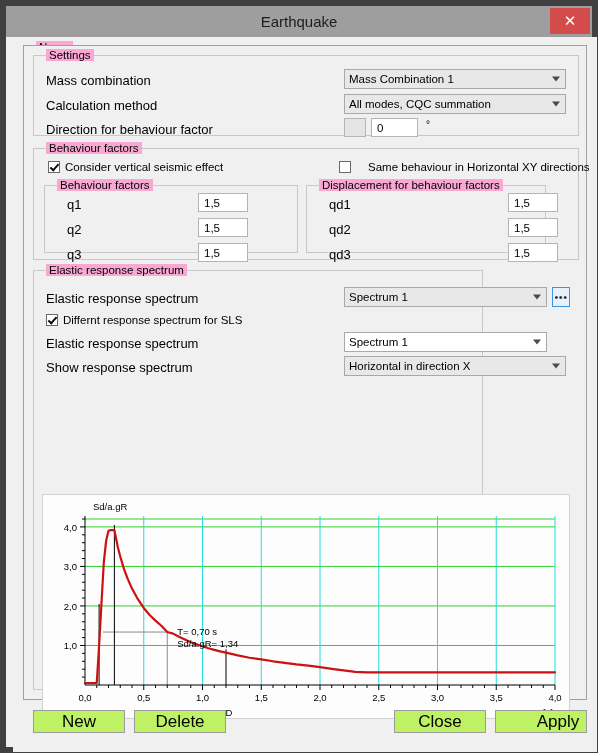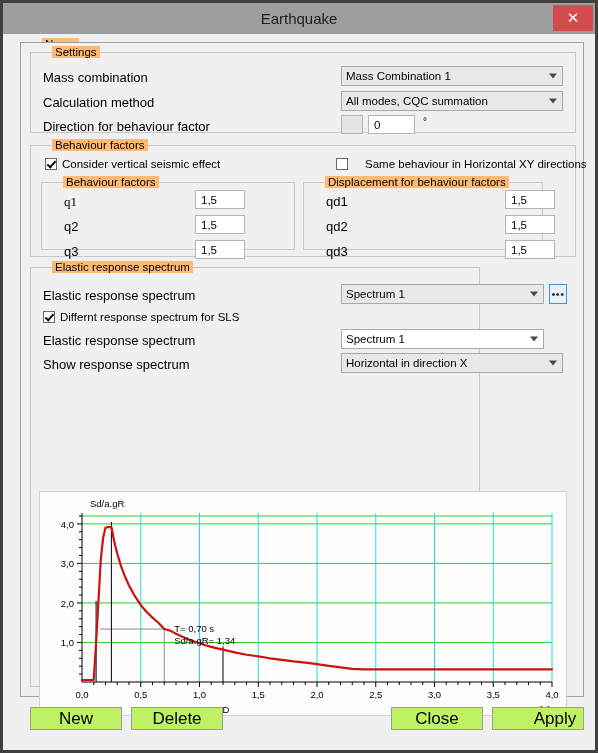--- a/index.html
+++ b/index.html
@@ -8,21 +8,21 @@
     background: #f0f0f0;
     font-family: "Liberation Sans", sans-serif;
     font-size: 11.5px;
     color: #000;
     overflow: hidden;
   }
   .window {
     position: relative;
     width: 598px; height: 753px;
     background: #f0f0f0;
-    border: 3px solid #404040;
+    border: 6px solid #404040;
     box-sizing: border-box;
   }
   
   .titlebar {
     position: relative;
     height: 31px;
     background: #9e9e9e;
     display: flex; align-items: center; justify-content: center;
   }
   .titlebar .title {
@@ -57,22 +57,22 @@
     box-sizing: border-box;
   }
   
   .group {
     position: absolute;
     border: 1px solid #c8c8c8;
     box-sizing: border-box;
   }
   .group > .legend {
     position: absolute;
-    top: -7px; left: 21px;
-    background: #fdba74;
+    top: -7px; left: 12px;
+    background: #f9a8d4;
     padding: 0 3px;
     font-size: 11.5px;
     color: #000;
     white-space: nowrap;
   }
   .lbl { position: absolute; white-space: nowrap; font-size: 13px; }
   
   .combo {
     position: absolute;
     height: 20px;
@@ -262,21 +262,21 @@
           <span>Consider vertical seismic effect</span>
         </div>
 
         <div class="cb-wrap" style="left:305px; top:12px;gap:12px;">
           <span class="cb"></span>
           <span>Same behaviour in Horizontal XY directions</span>
         </div>
 
         <div class="group" style="left:10px; top:36px; width:254px; height:68px;">
           <span class="legend">Behaviour factors</span>
-          <span class="lbl" style="left:22px; top:11px;font-family:Liberation Serif, serif;">q1</span>
+          <span class="lbl" style="left:22px; top:11px;">q1</span>
           <div class="textbox" style="left:153px; top:7px; width:50px;">
             <span>1,5</span>
           </div>
           <span class="lbl" style="left:22px; top:36px;">q2</span>
           <div class="textbox" style="left:153px; top:32px; width:50px;">
             <span>1,5</span>
           </div>
           <span class="lbl" style="left:22px; top:61px;">q3</span>
           <div class="textbox" style="left:153px; top:57px; width:50px;">
             <span>1,5</span>

